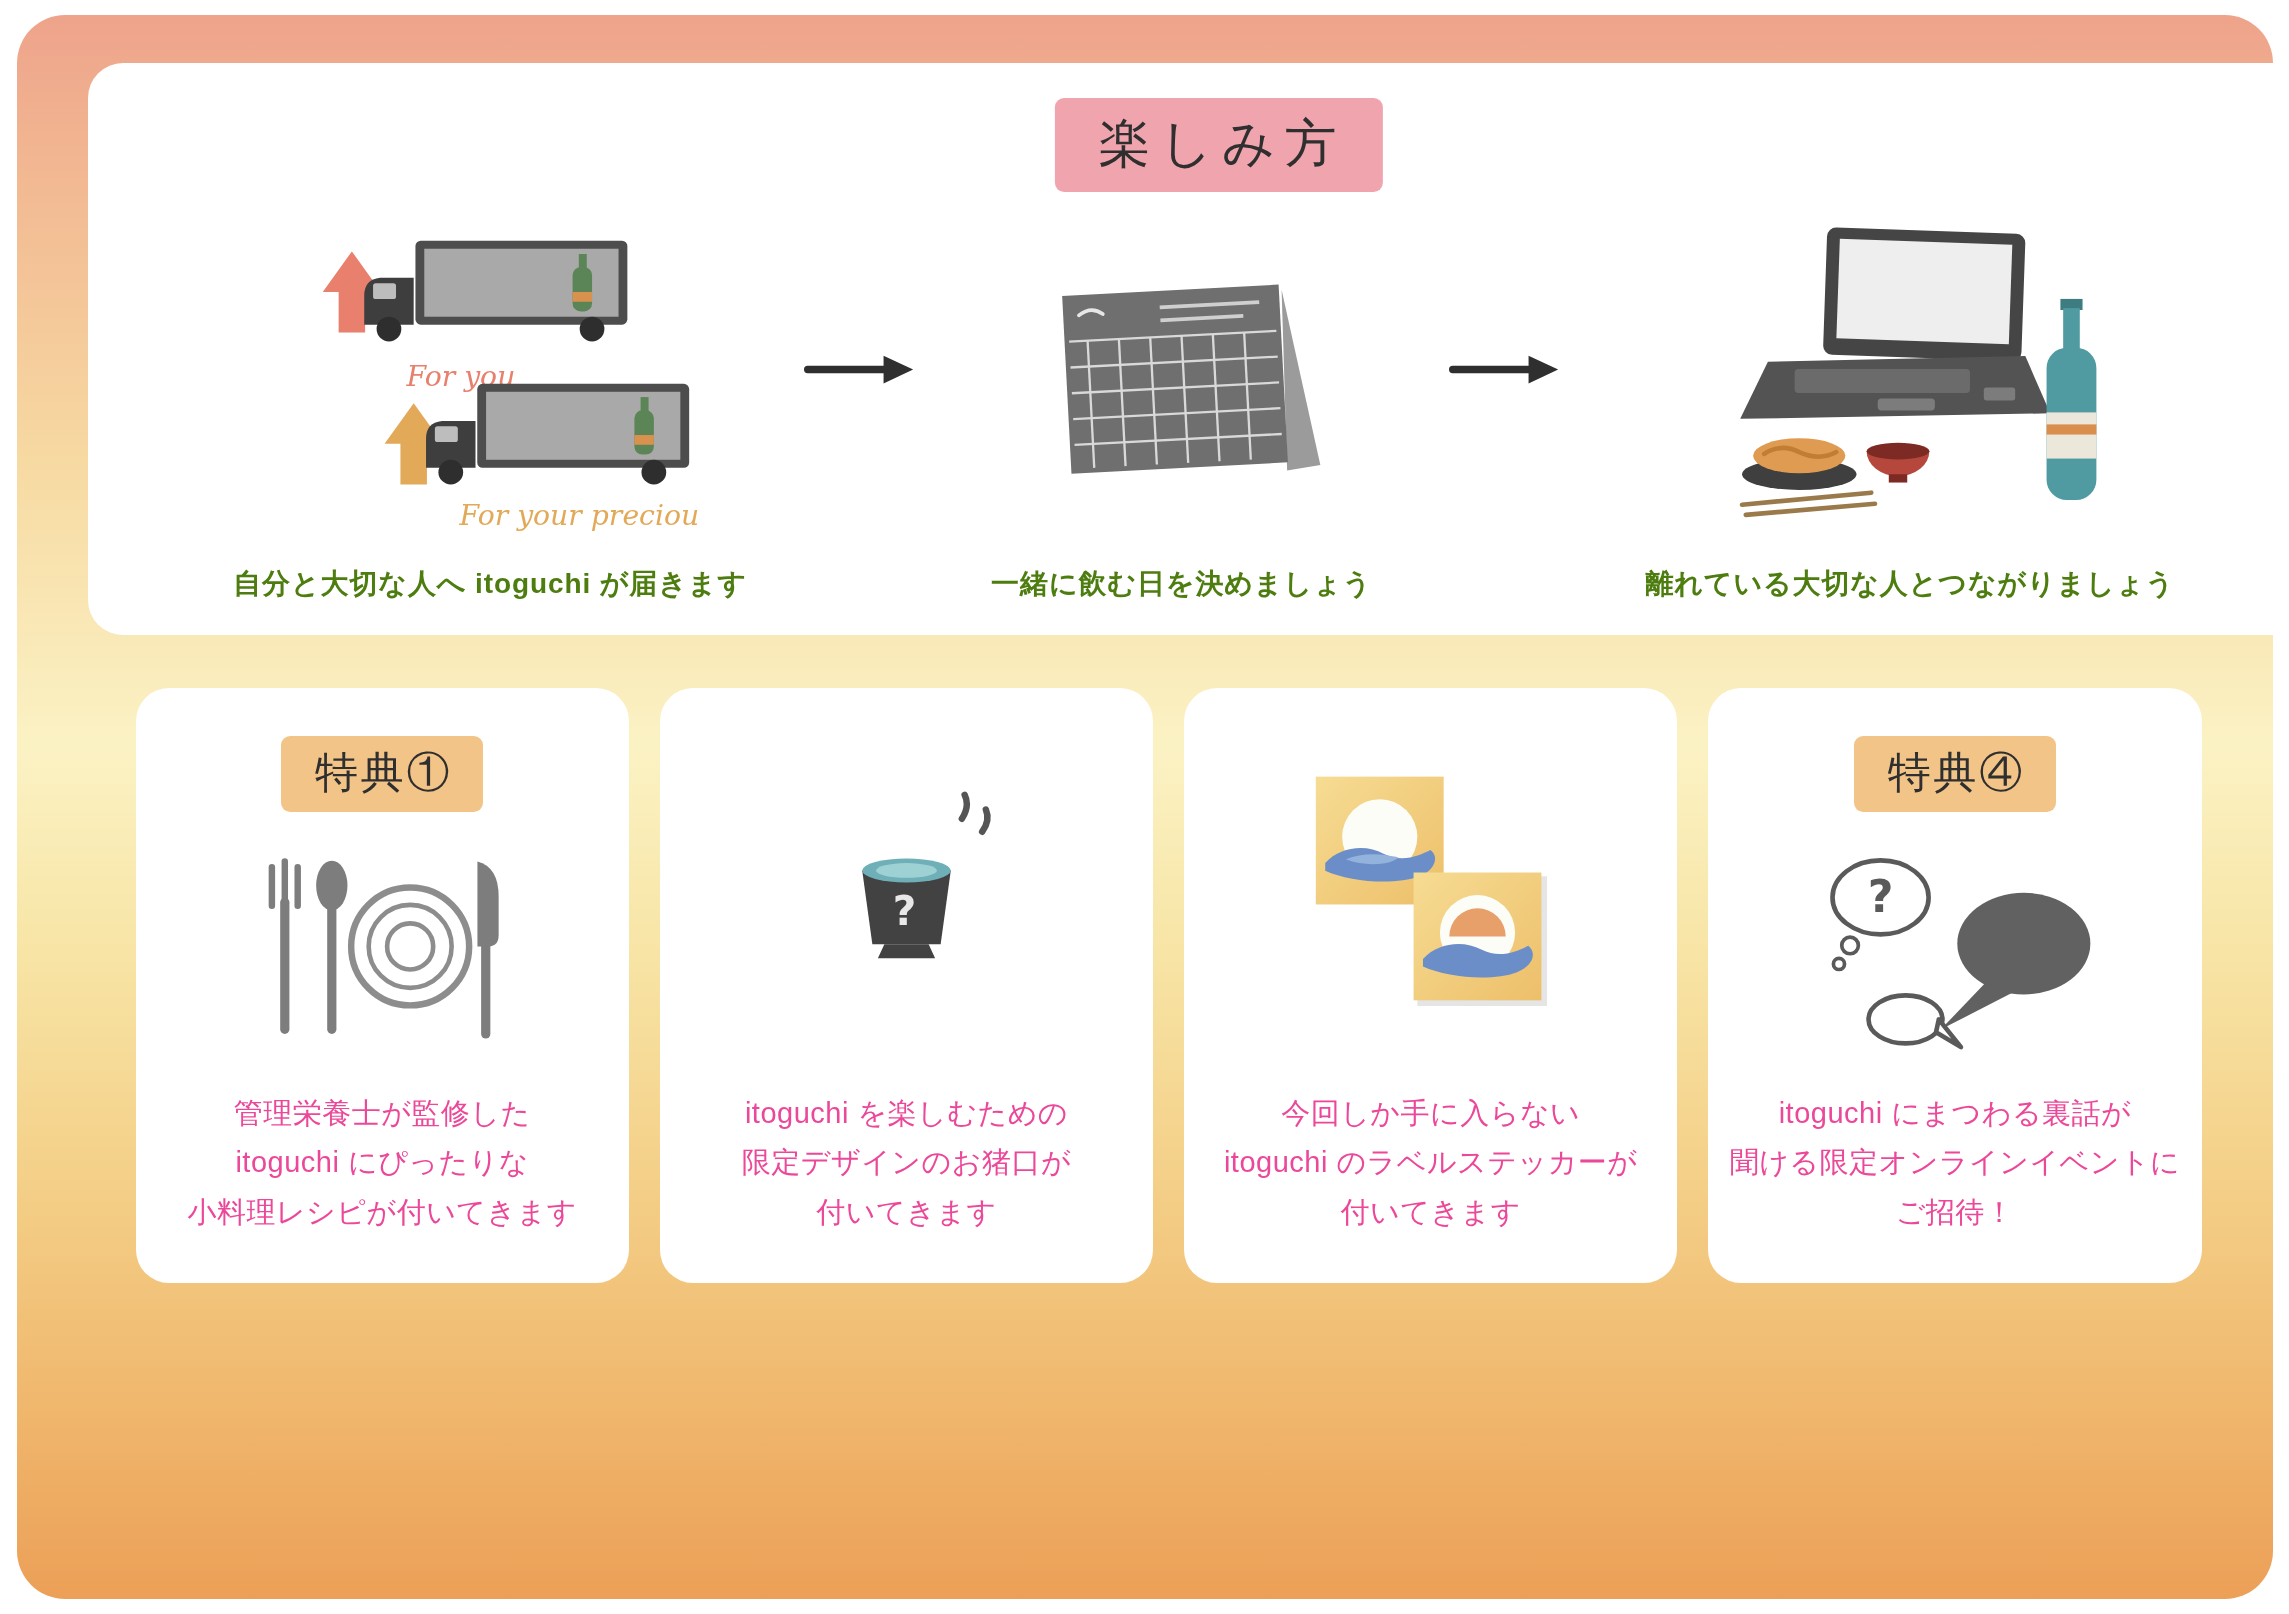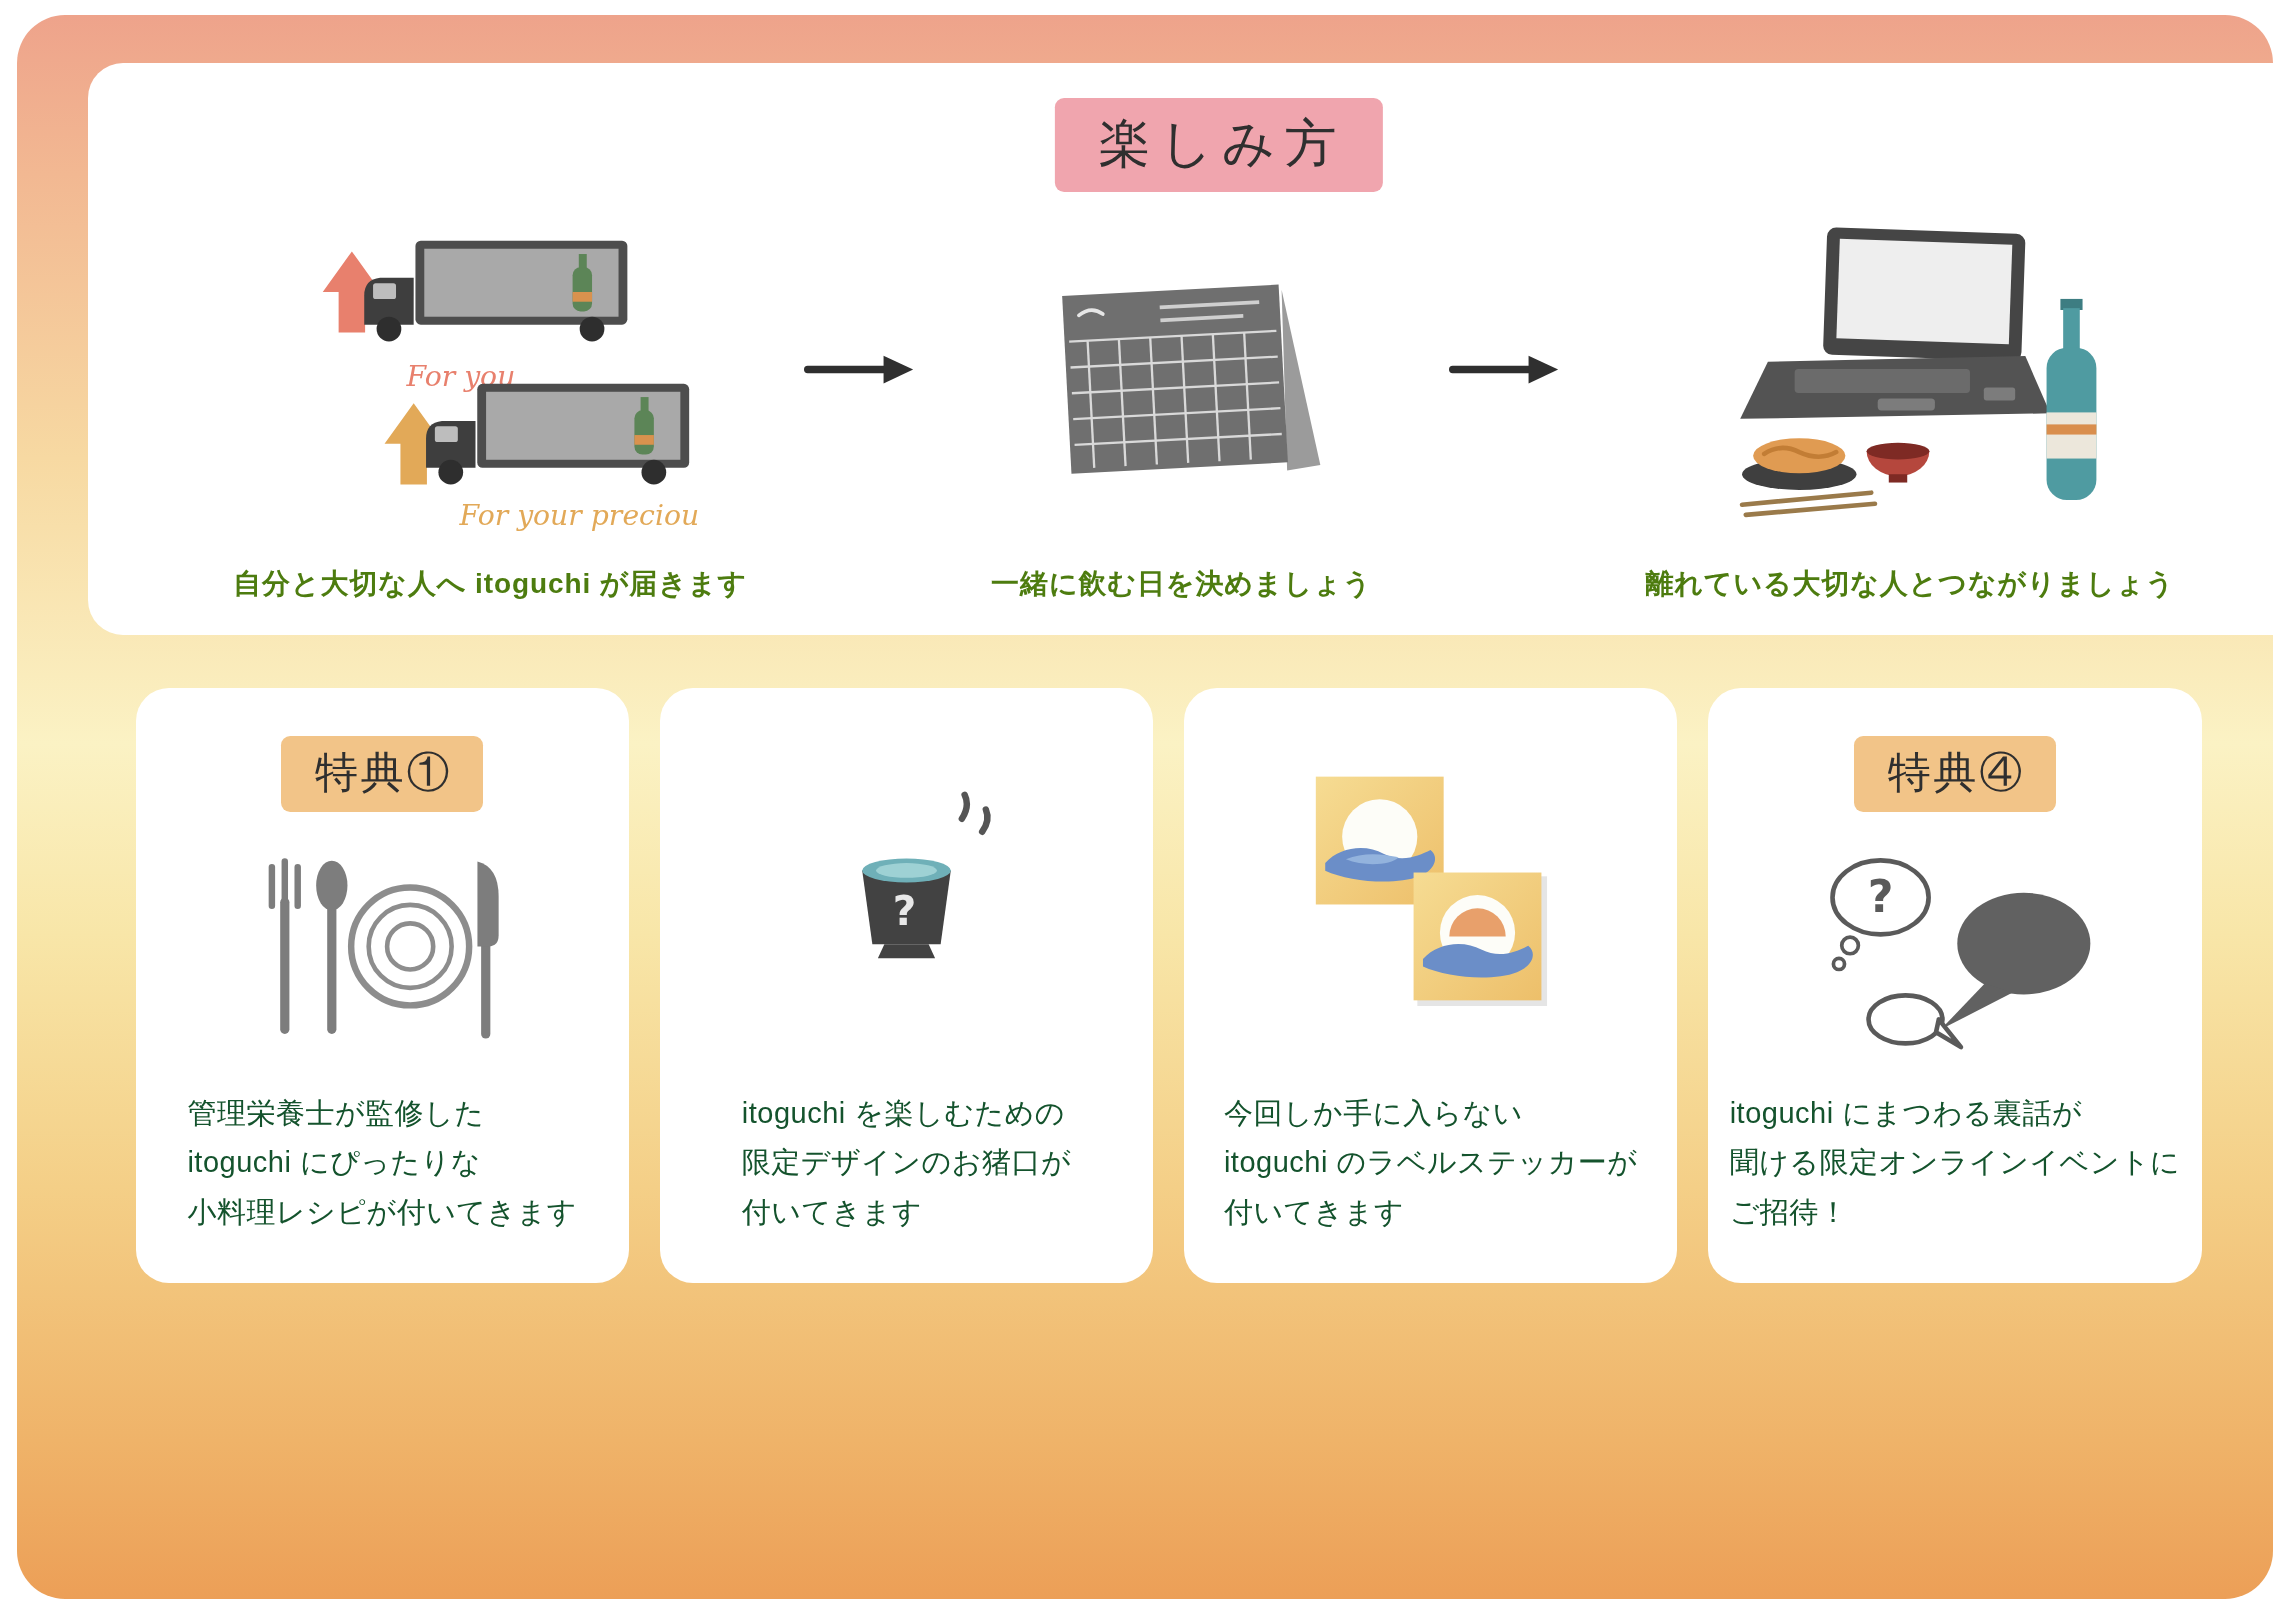--- a/index.html
+++ b/index.html
@@ -56,22 +56,22 @@
   .card-badge {
     margin-top:48px;
     background:#f2c488; color:#2f2f2f;
     font-family:"DejaVu Serif", serif;
     font-size:43px; letter-spacing:2.8px;
     padding:8.3px 31px 10px 34px; border-radius:9.2px;
     white-space:nowrap;
   }
   .card-illus { flex:1; display:flex; align-items:center; justify-content:center; width:100%; }
   .card-text {
-    margin-bottom:46px; text-align:left;
-    font-size:29px; line-height:1.7; letter-spacing:0.5px; color:#14532d;
+    margin-bottom:46px; text-align:center;
+    font-size:29px; line-height:1.7; letter-spacing:0.5px; color:#ec4899;
     white-space:pre-line; font-weight:500;
   }
   .hand-label {
     font-family:"DejaVu Serif", serif; font-style:italic;
   }
   svg { display:block; }
 </style>
 </head>
 <body>
 

